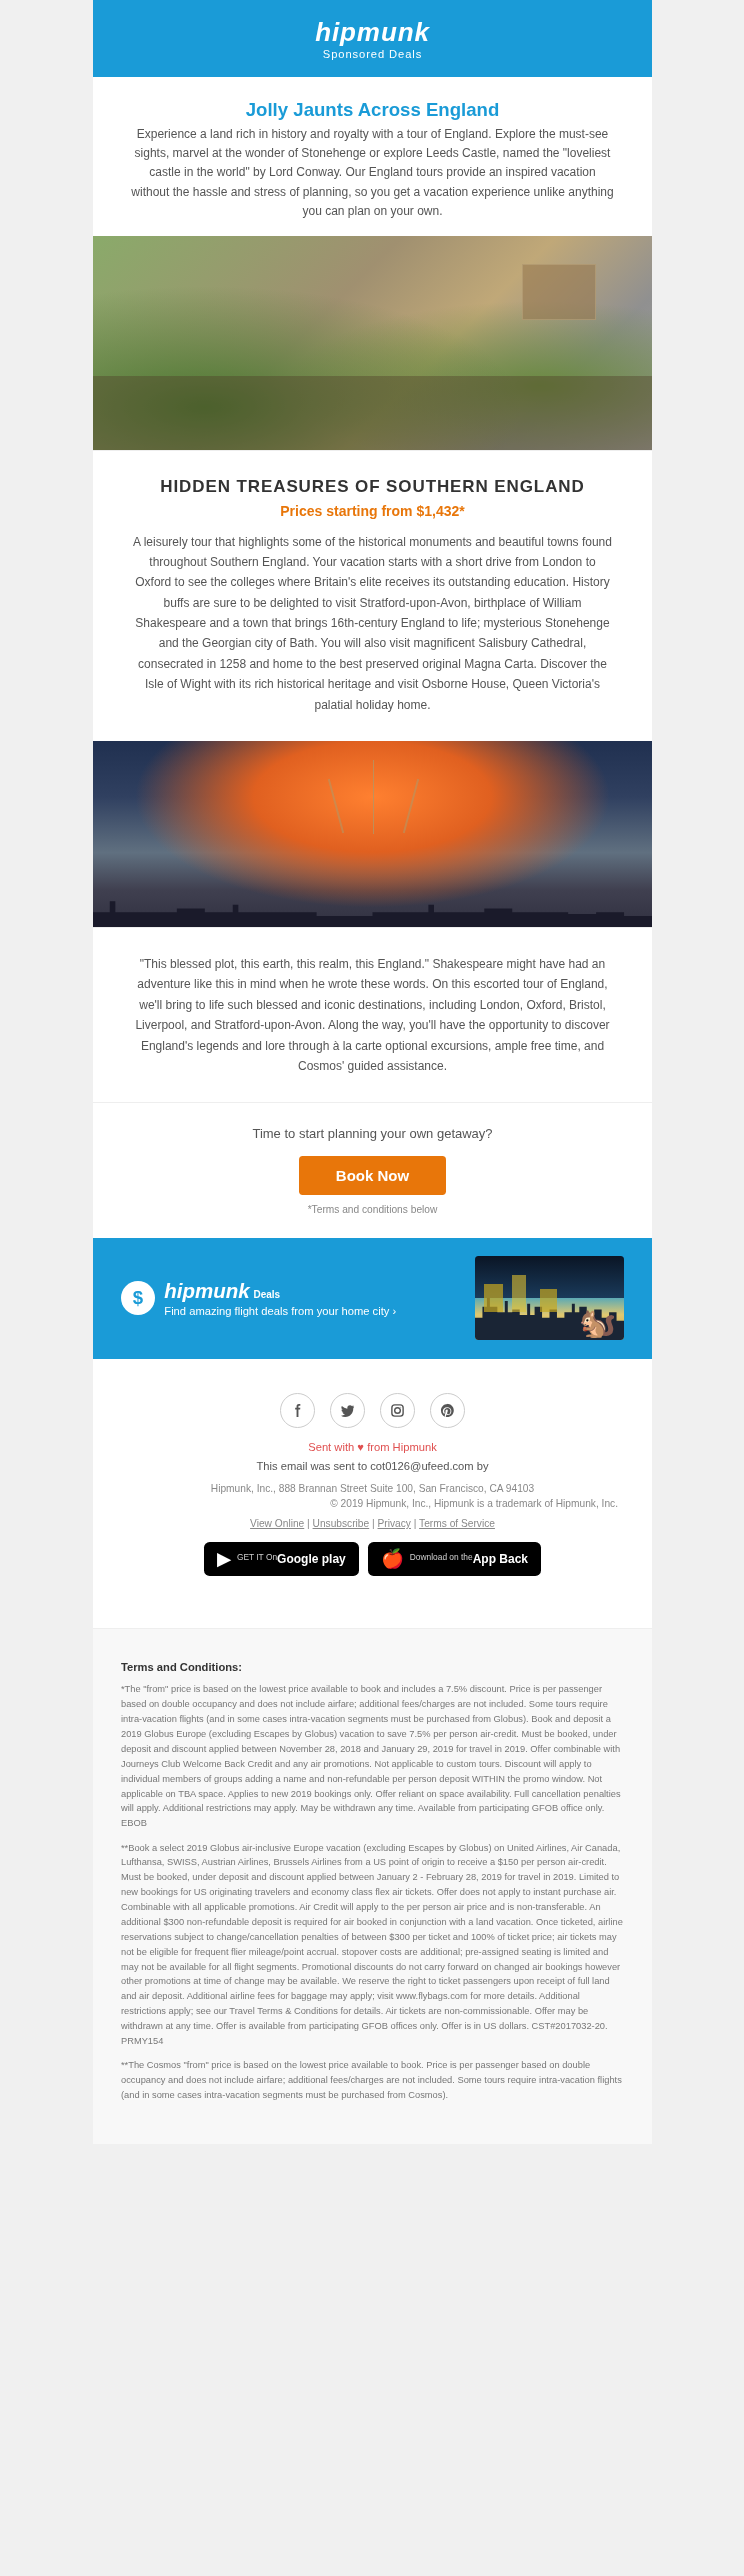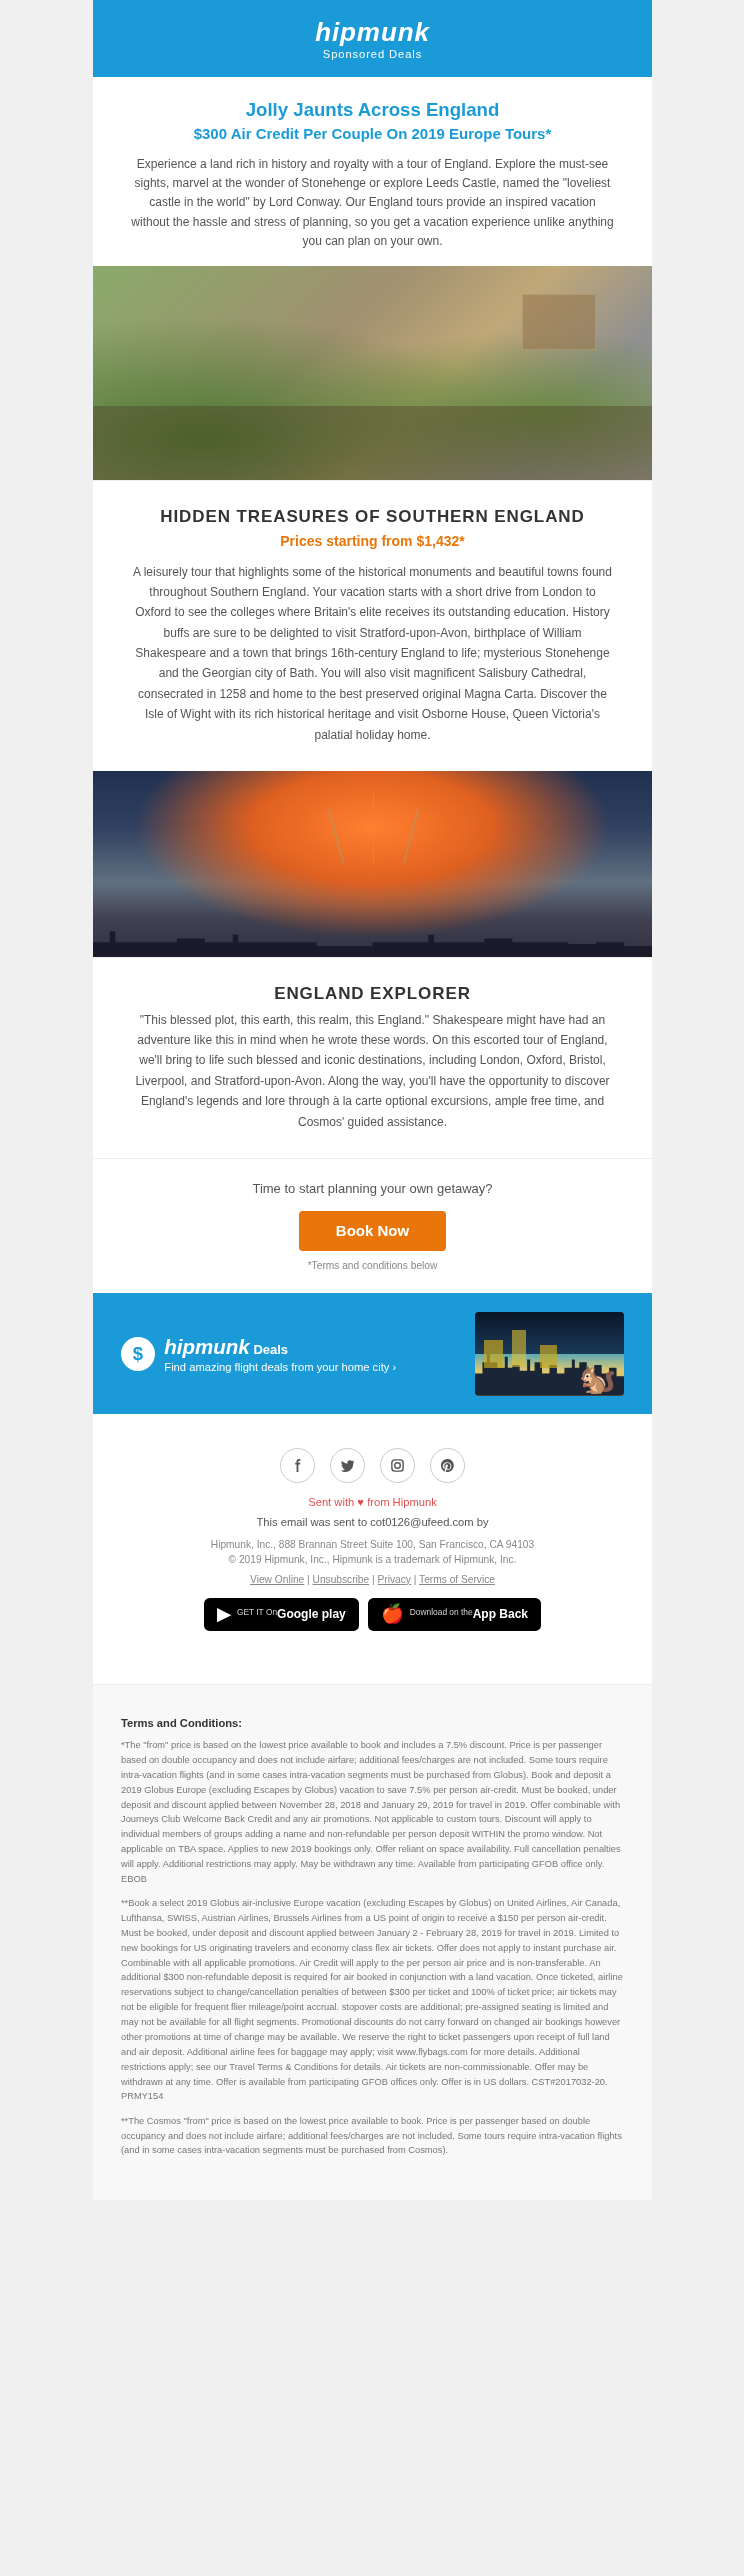--- a/index.html
+++ b/index.html
@@ -145,21 +145,21 @@
       flex-shrink: 0;
     }
     .deals-logo-text {
       color: #ffffff;
       font-size: 20.5px;
       font-weight: bold;
       font-style: italic;
     }
     .deals-label {
       color: #ffffff;
-      font-size: 13px;
+      font-size: 10px;
       font-weight: bold;
       margin-left: 3.7px;
     }
     .deals-tagline {
       color: #ffffff;
       font-size: 11.2px;
       margin-top: 2px;
     }
     .deals-left-content {
       display: flex;
@@ -224,20 +224,21 @@
     }
     .company-address {
       color: #888888;
       font-size: 10.2px;
       margin-bottom: 3.7px;
     }
     .copyright {
       color: #888888;
       font-size: 10.2px;
       margin-bottom: 9.3px;
+      text-align: right;
     }
     .footer-links {
       color: #888888;
       font-size: 10.2px;
       margin-bottom: 13px;
     }
     .footer-links a {
       color: #888888;
       text-decoration: underline;
     }
@@ -336,21 +337,20 @@
 
   <div class="header">
     <div class="header-logo">
       <div class="header-logo-text"><span style="font-style:italic;font-weight:bold;letter-spacing:0.9px;">hipmunk</span></div>
       <div class="header-subtitle">Sponsored Deals</div>
     </div>
   </div>
 
   <div class="hero">
     <div class="hero-title">Jolly Jaunts Across England</div>
-    <div class="hero-subtitle">$300 Air Credit Per Couple On 2019 Europe Tours*</div>
     <p class="hero-desc">Experience a land rich in history and royalty with a tour of England. Explore the must-see sights, marvel at the wonder of Stonehenge or explore Leeds Castle, named the "loveliest castle in the world" by Lord Conway. Our England tours provide an inspired vacation without the hassle and stress of planning, so you get a vacation experience unlike anything you can plan on your own.</p>
   </div>
 
   <div class="img-england">
 
     <div style="position:absolute;bottom:0;left:0;right:0;height:74px;background:rgba(80,60,40,0.4);"></div>
     <div style="position:absolute;top:28px;right:56px;width:74px;height:56px;background:rgba(150,120,80,0.6);border:1.9px solid rgba(200,180,140,0.4);"></div>
   </div>
 
   <hr class="divider">
@@ -367,21 +367,20 @@
     <div style="position:absolute;top:18.6px;left:50%;transform:translateX(-50%);width:186px;height:93px;">
       <div style="position:absolute;left:50%;top:0;width:1.9px;height:74px;background:rgba(180,150,100,0.8);"></div>
       <div style="position:absolute;left:30%;top:18.6px;width:1.9px;height:56px;background:rgba(180,150,100,0.6);transform:rotate(-15deg);"></div>
       <div style="position:absolute;left:70%;top:18.6px;width:1.9px;height:56px;background:rgba(180,150,100,0.6);transform:rotate(15deg);"></div>
     </div>
   </div>
 
   <hr class="divider">
 
   <div class="section">
-    <div class="section-title">ENGLAND EXPLORER</div>
     <p class="section-desc">"This blessed plot, this earth, this realm, this England." Shakespeare might have had an adventure like this in mind when he wrote these words. On this escorted tour of England, we'll bring to life such blessed and iconic destinations, including London, Oxford, Bristol, Liverpool, and Stratford-upon-Avon. Along the way, you'll have the opportunity to discover England's legends and lore through à la carte optional excursions, ample free time, and Cosmos' guided assistance.</p>
   </div>
 
   <hr class="divider">
 
   <div class="cta-section">
     <p class="cta-prompt">Time to start planning your own getaway?</p>
     <button class="cta-button">Book Now</button>
     <p class="cta-terms">*Terms and conditions below</p>
   </div>

